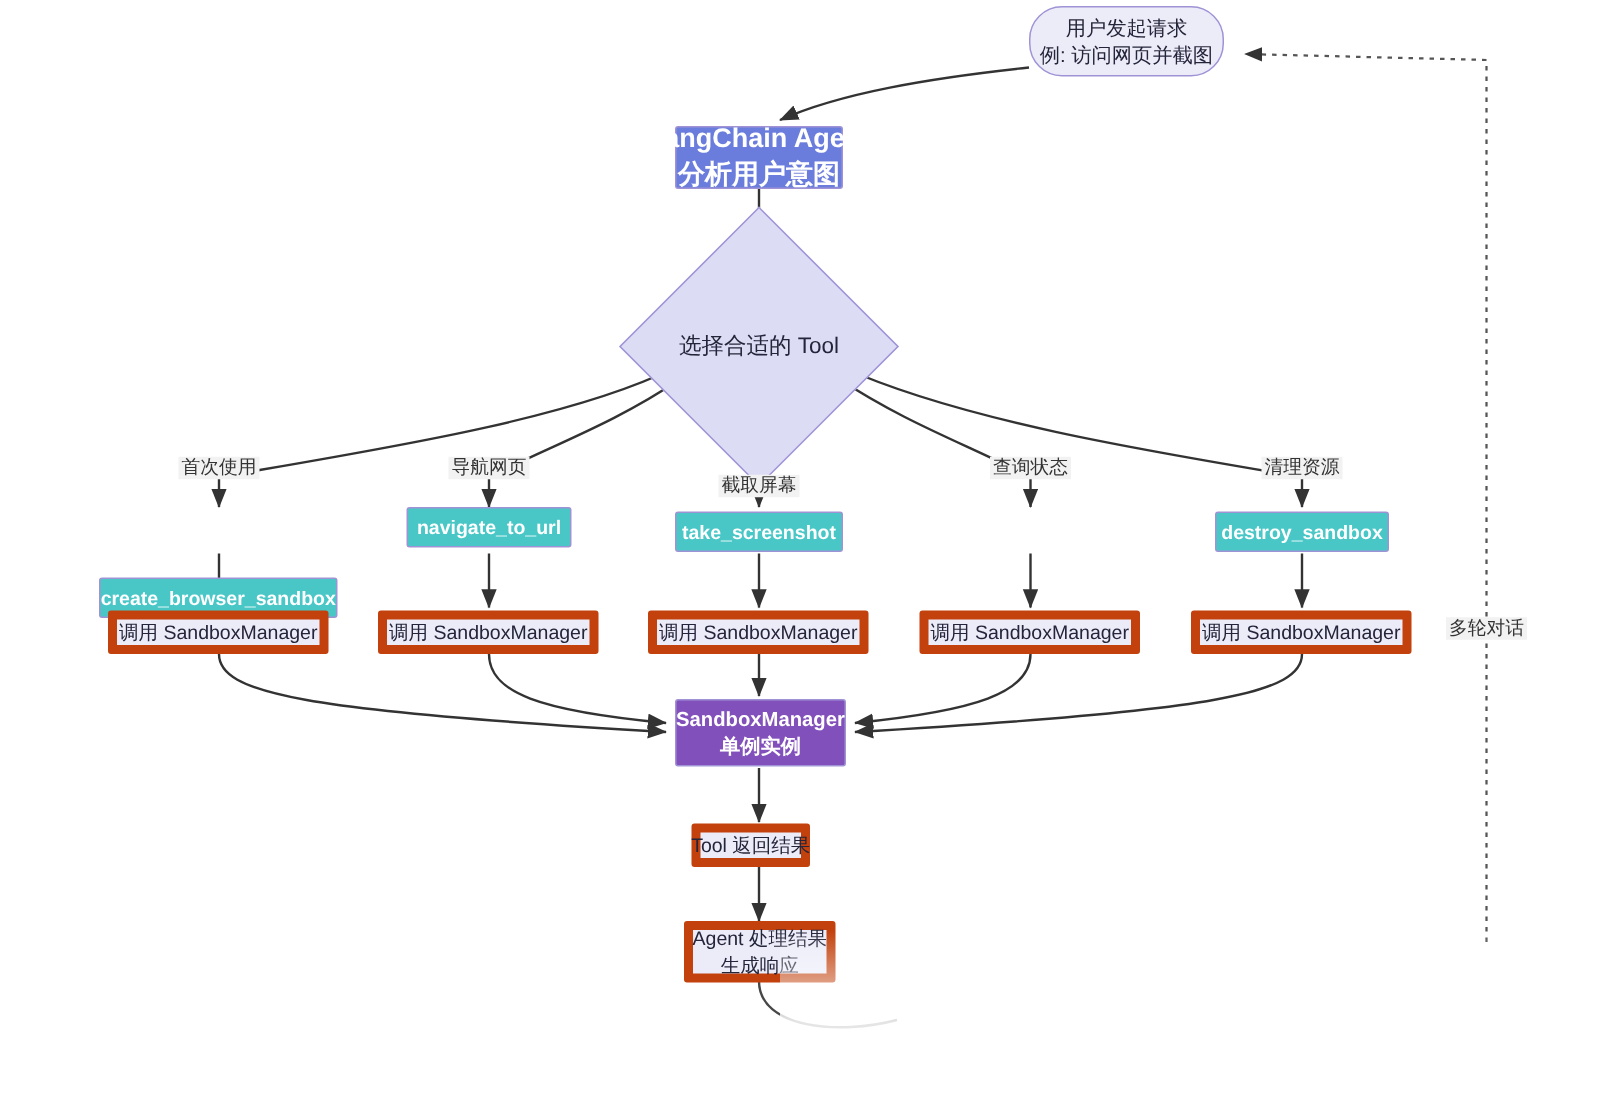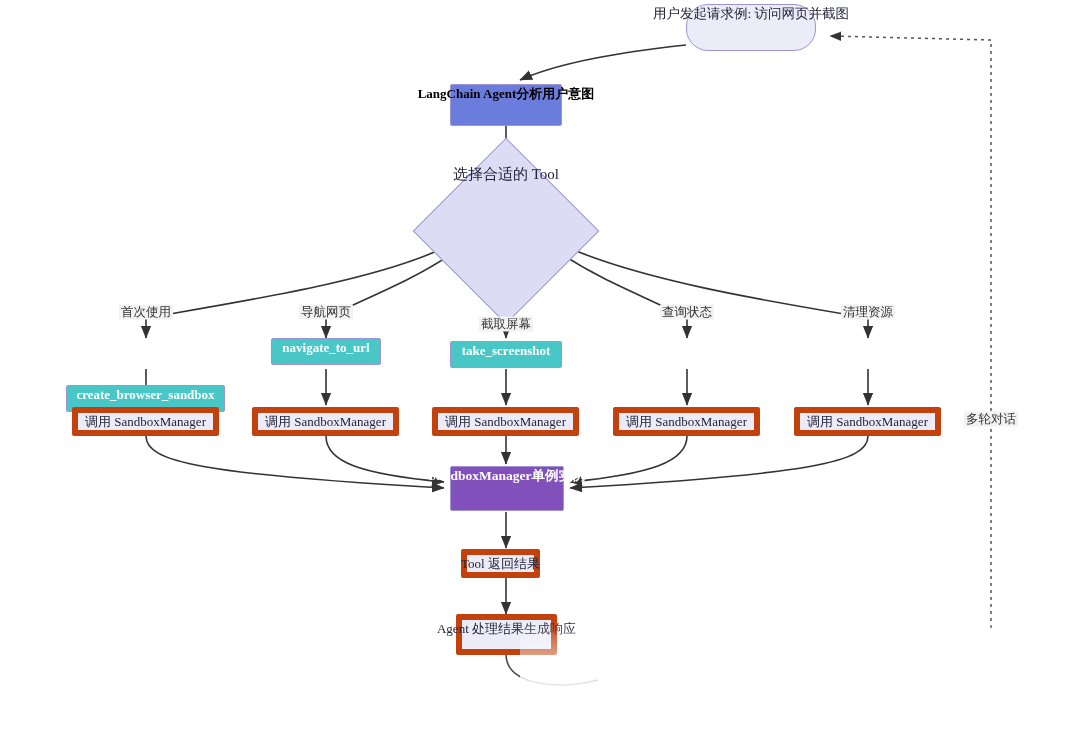--- a/index.html
+++ b/index.html
@@ -22,44 +22,43 @@
     left: 0;
     top: 0;
     width: 1068px;
     height: 731px;
     pointer-events: none;
   }
   .node {
     position: absolute;
     box-sizing: border-box;
     display: flex;
-    flex-direction: row;
-    align-items: flex-start;
+    flex-direction: column;
+    align-items: center;
     justify-content: center;
     text-align: center;
     line-height: 1.32;
     white-space: nowrap;
-    font-family: Liberation Serif, serif;
   }
   
   .n-stadium {
     background: #ececf9;
     border: 1px solid #9f93d6;
     border-radius: 22px;
     color: #24243a;
     font-size: 13.5px;
   }
   
   .n-agent {
     background: #6b7ddc;
     border: 1px solid #9f93d6;
     border-radius: 2px;
-    color: #000000;
+    color: #ffffff;
     font-weight: bold;
-    font-size: 13px;
+    font-size: 18px;
   }
   
   .n-decision {
     width: 132px;
     height: 132px;
   }
   .n-decision .dia {
     position: absolute;
     left: 0;
     top: 0;
@@ -198,20 +197,23 @@
 
   <div class="node n-tool" style="left:66px; top:341px; width:159px; height:27px;margin-top:44px;">
     <span>create_browser_sandbox</span>
   </div>
   <div class="node n-tool" style="left:271px; top:338px; width:110px; height:27px;">
     <span>navigate_to_url</span>
   </div>
   <div class="node n-tool" style="left:450px; top:341px; width:112px; height:27px;">
     <span>take_screenshot</span>
   </div>
+  <div class="node n-tool" style="left:810px; top:341px; width:116px; height:27px;">
+    <span>destroy_sandbox</span>
+  </div>
 
   <div class="node n-proc" style="left:72px; top:407px; width:147px; height:29px;">
     <span>调用 SandboxManager</span>
   </div>
   <div class="node n-proc" style="left:252px; top:407px; width:147px; height:29px;">
     <span>调用 SandboxManager</span>
   </div>
   <div class="node n-proc" style="left:432px; top:407px; width:147px; height:29px;">
     <span>调用 SandboxManager</span>
   </div>

